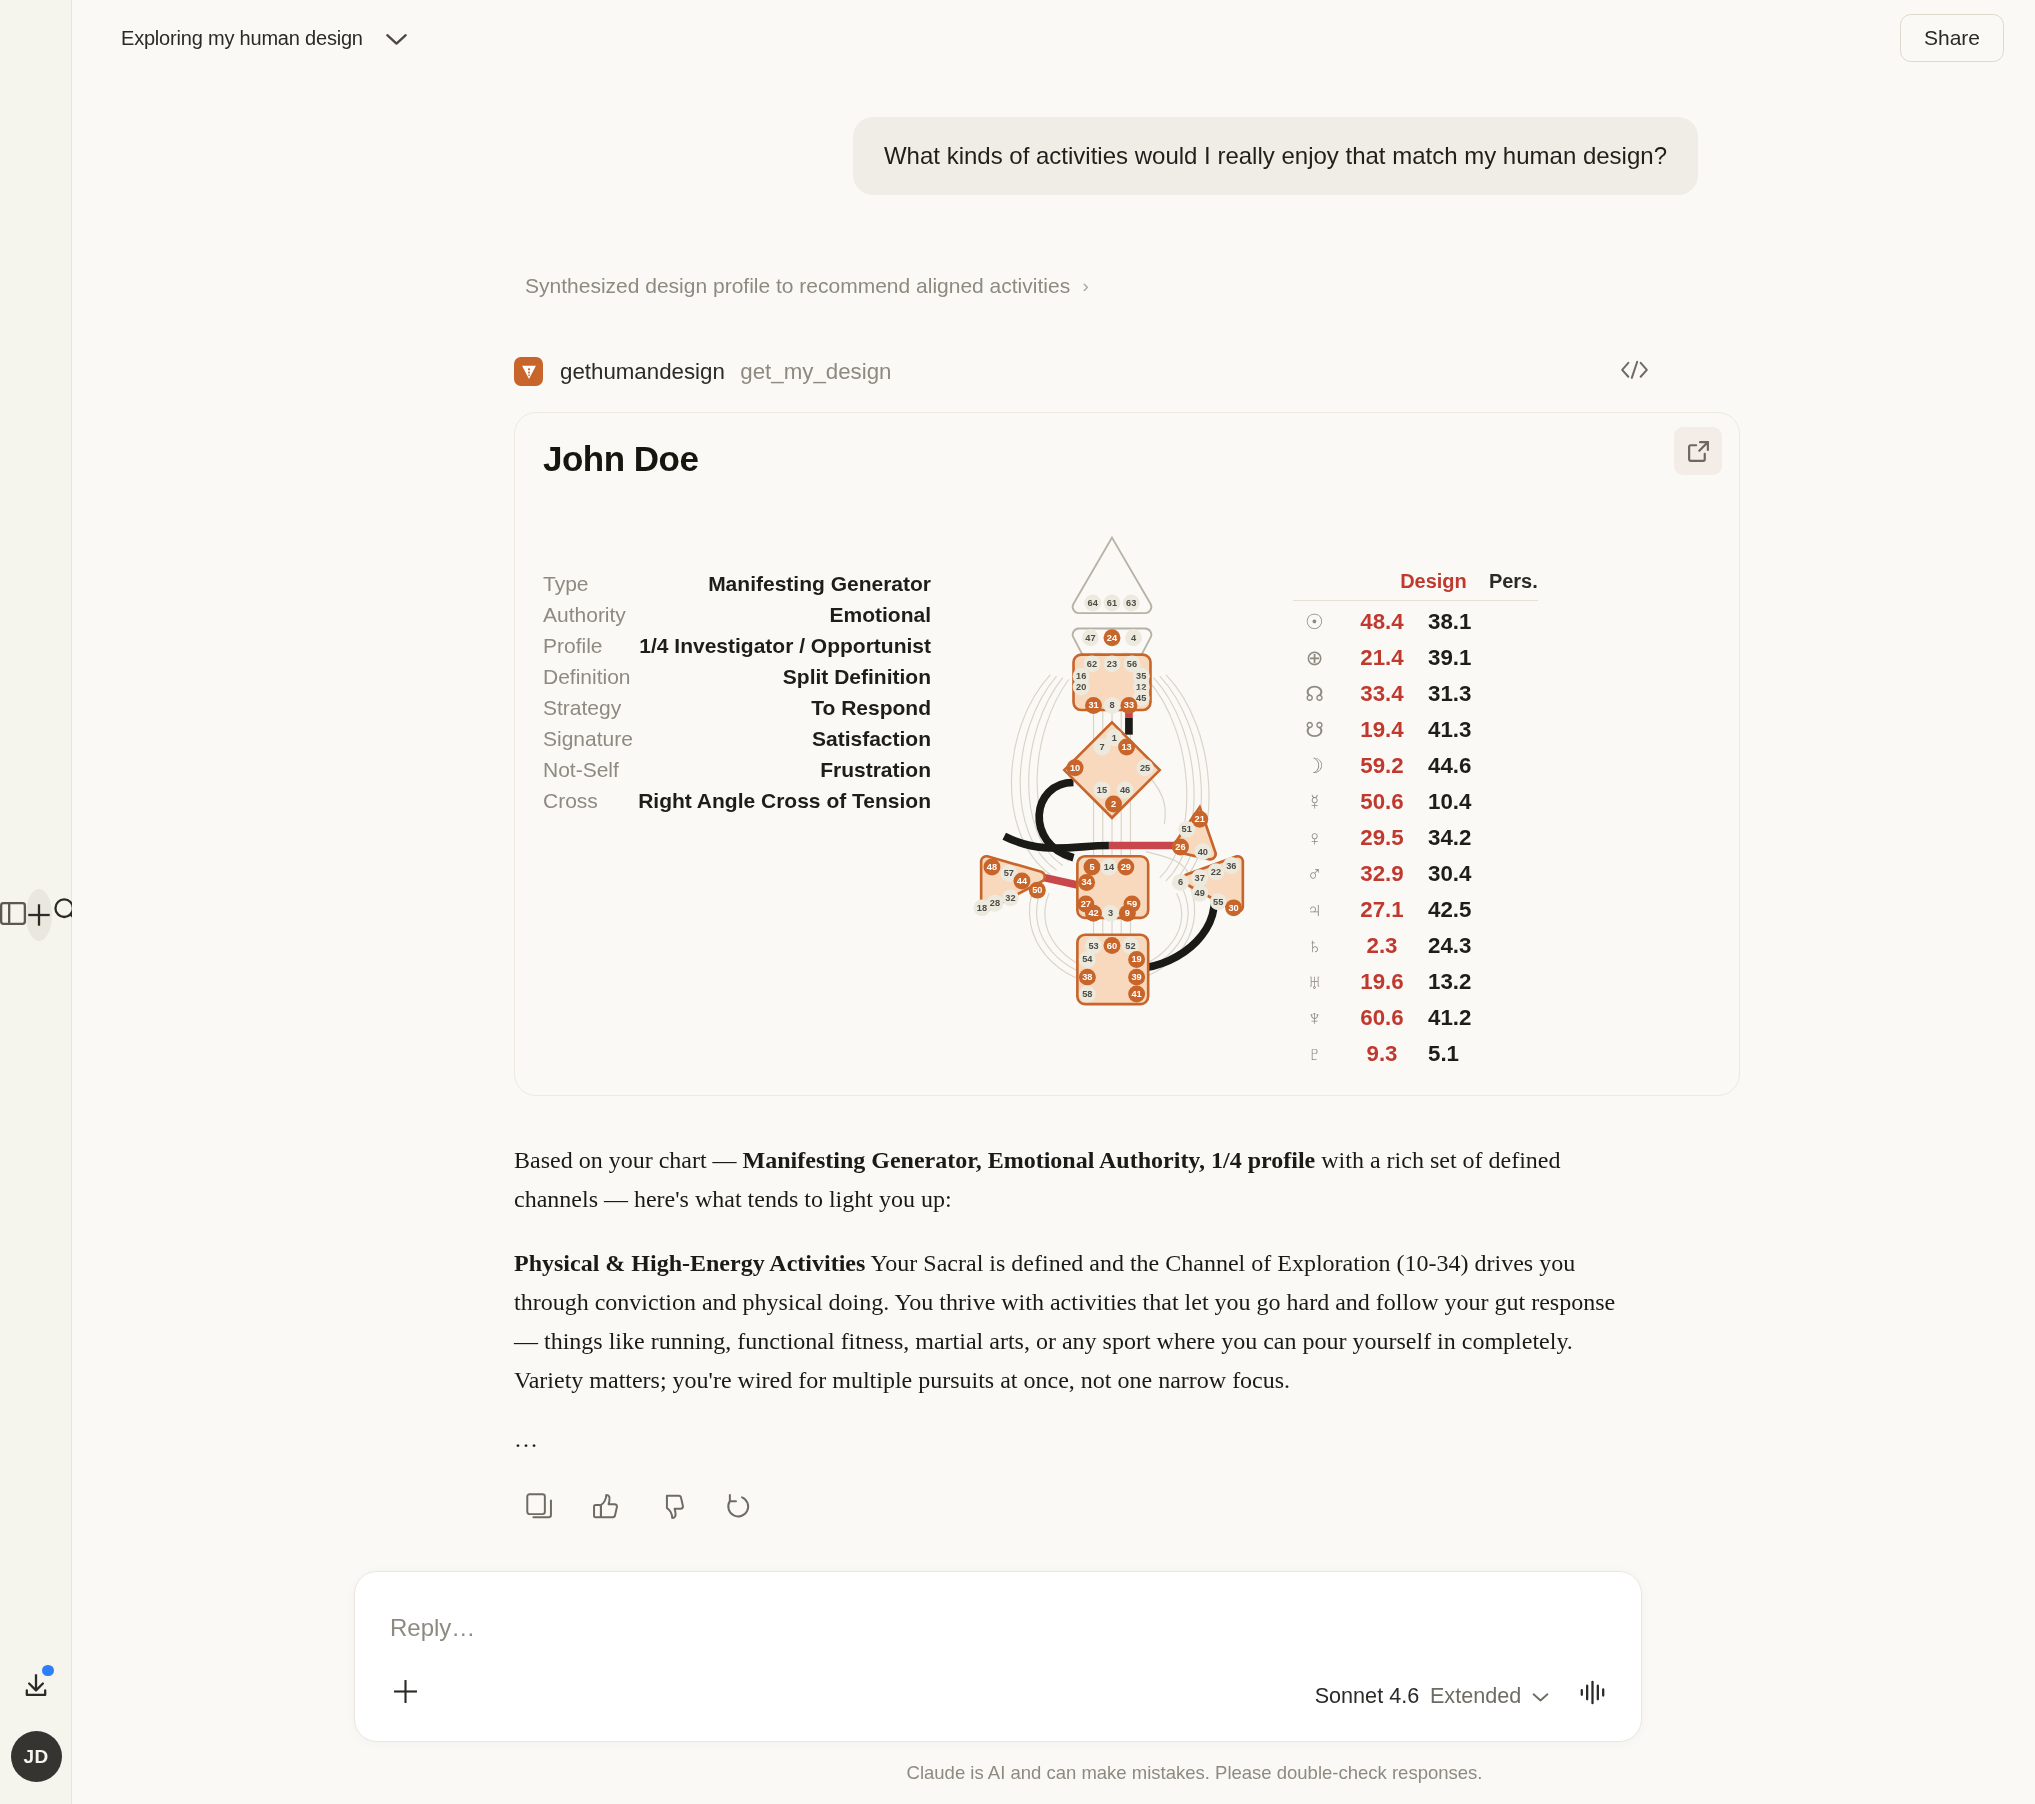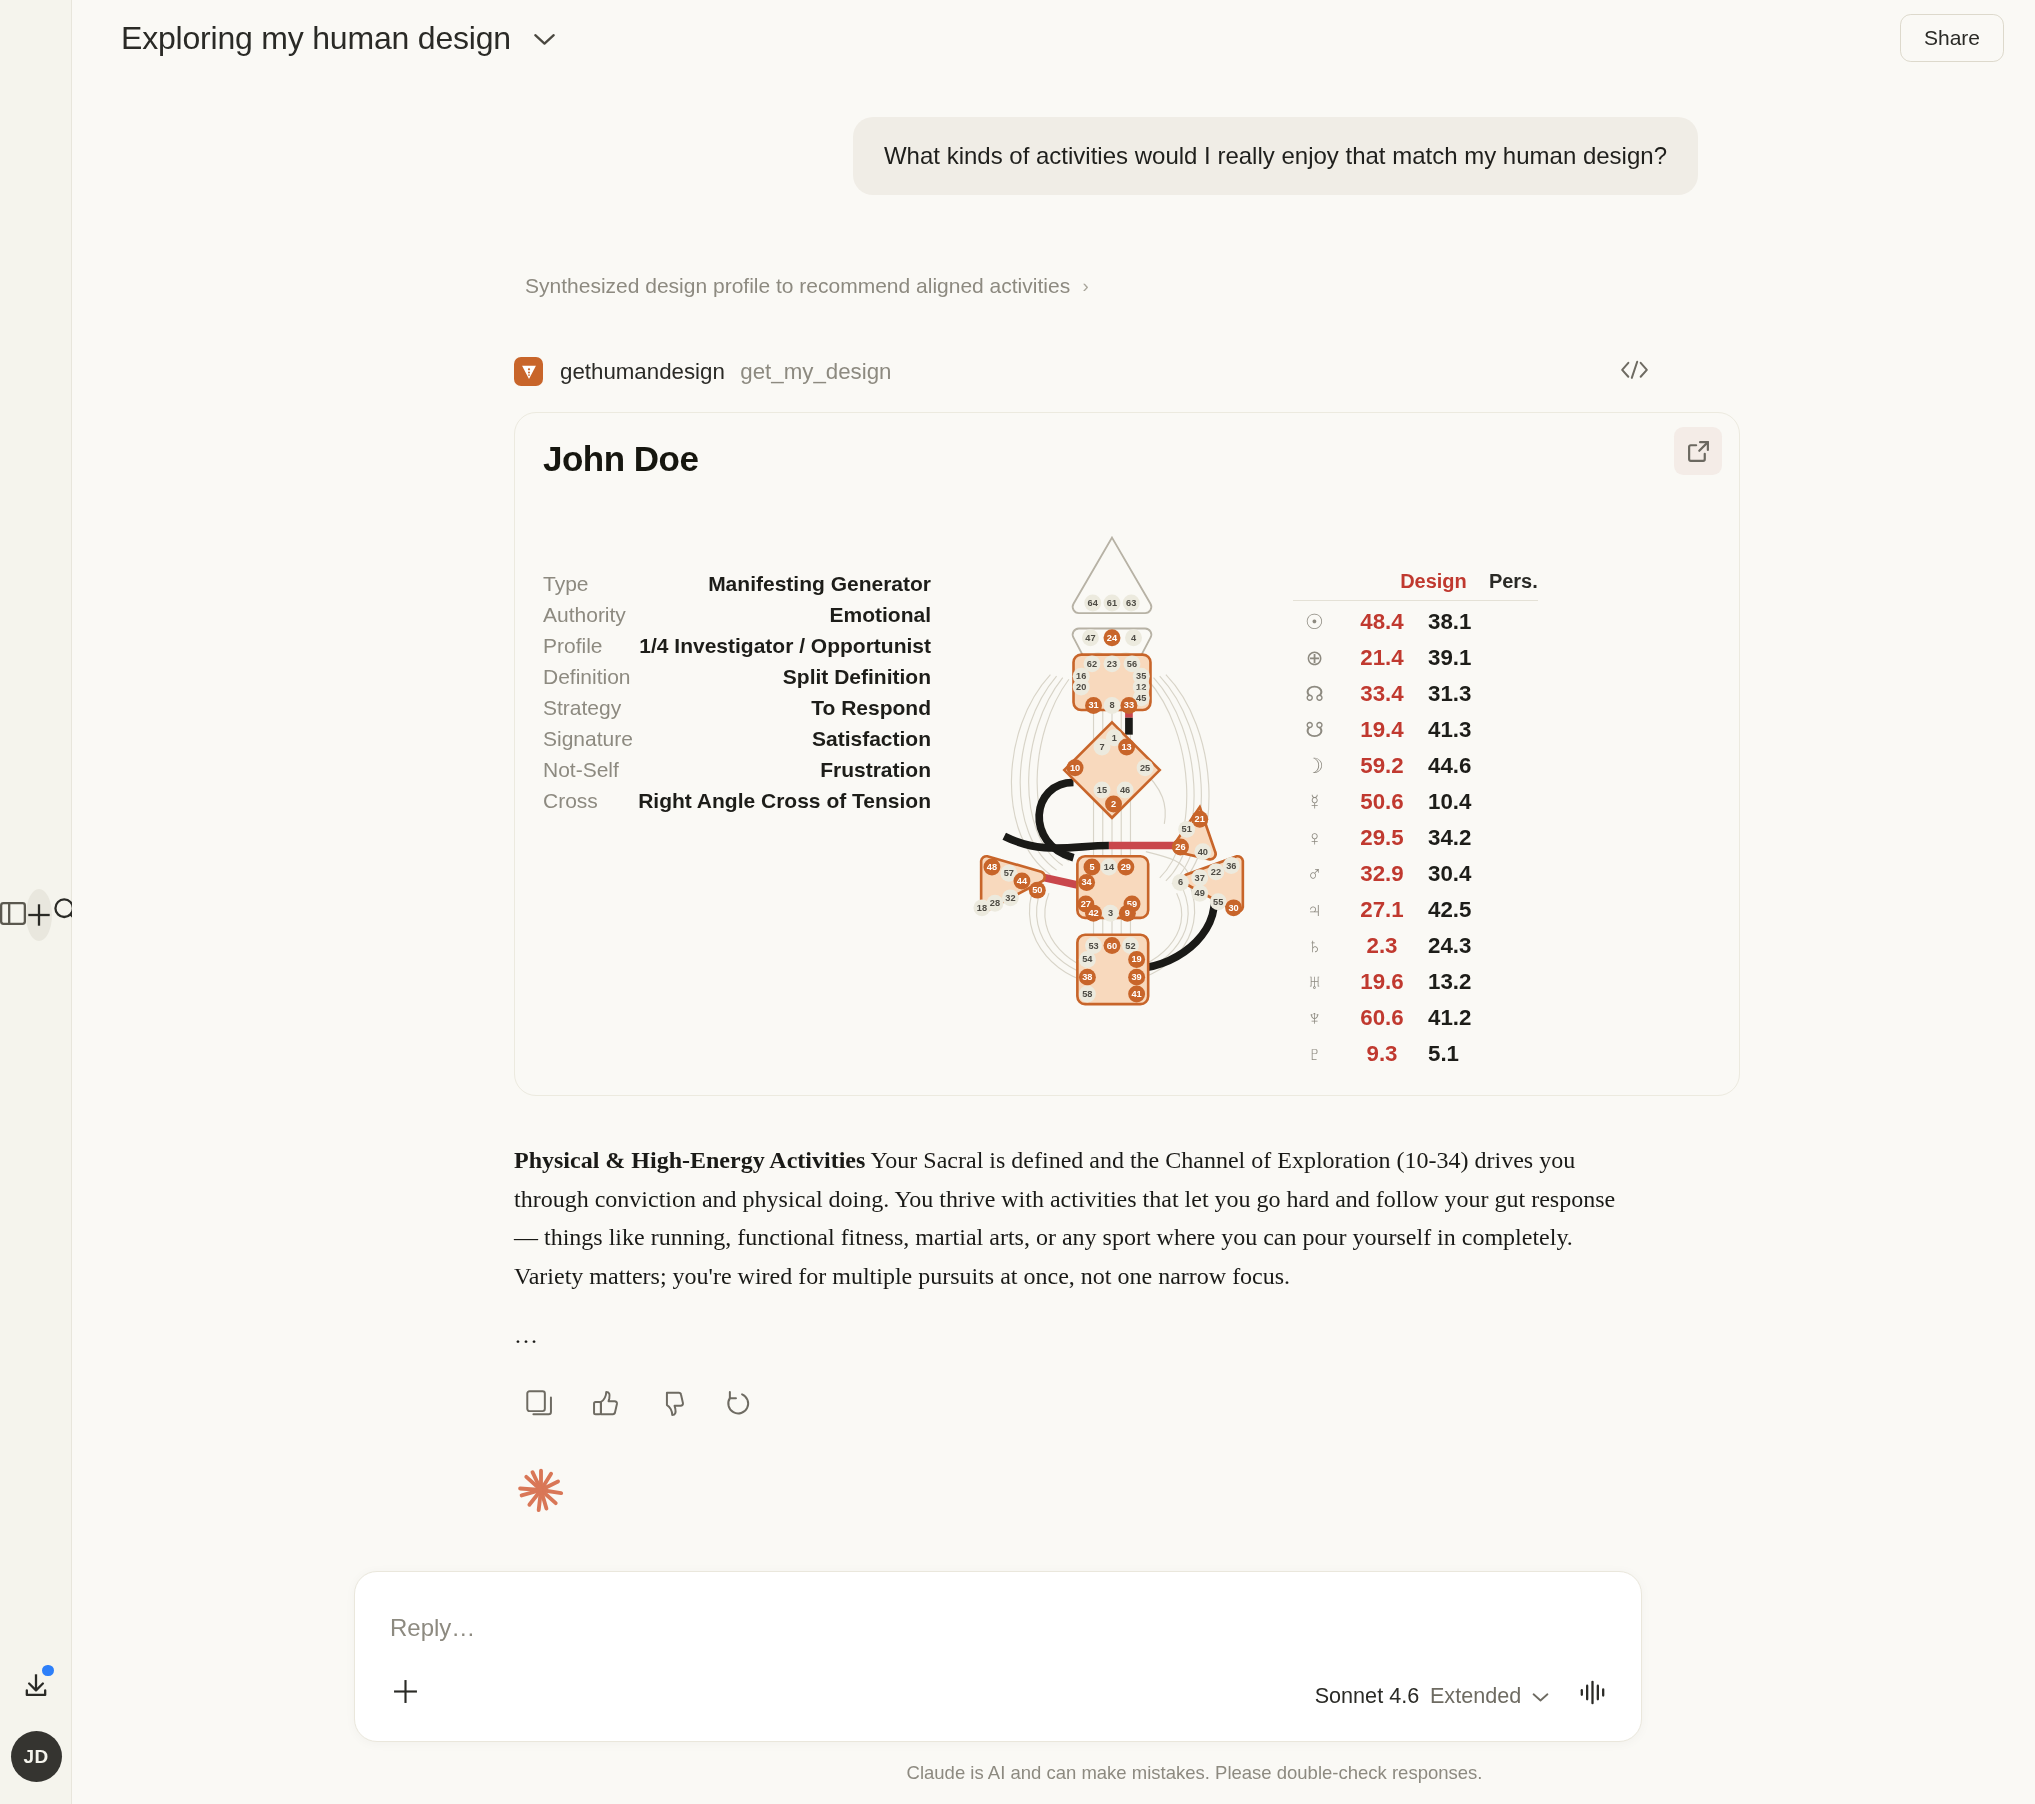--- a/index.html
+++ b/index.html
@@ -51,21 +51,21 @@
   }
 
   
   .main { flex: 1; position: relative; height: 1804px; background: #faf9f5; }
 
   .topbar {
     height: 77px; display: flex; align-items: center;
     padding: 0 31px 0 49px; position: relative;
   }
   .conv-title {
-    font-size: 32px; color: #2a2a26; font-weight: 400; letter-spacing: -0.2px;
+    font-size: 20px; color: #2a2a26; font-weight: 400; letter-spacing: -0.2px;
   }
   .chev-btn { margin-left: 17px; display: flex; align-items: center; cursor: pointer;
               width: 34px; height: 34px; justify-content: center; border-radius: 6.2px; }
   .share-btn {
     position: absolute; right: 31px; top: 14px;
     border: 0.8px solid #ddd9cc; background: #faf9f5; border-radius: 10.8px;
     padding: 10.8px 23px; font-size: 21px; color: #2a2a26; cursor: pointer;
     font-family: "Liberation Sans", sans-serif;
   }
 
@@ -737,20 +737,21 @@
             <div class="plan-row">
               <span class="plan-sym">♇</span>
               <span class="plan-d">9.3</span>
               <span class="plan-p">5.1</span>
             </div>
           </div>
         </div>
       </div>
 
       <div class="prose">
+        <p><span>Based on your chart — </span><b>Manifesting Generator, Emotional Authority, 1/4 profile</b><span> with a rich set of defined channels — here's what tends to light you up:</span></p>
         <p><b>Physical &amp; High-Energy Activities</b><span> Your Sacral is defined and the Channel of Exploration (10-34) drives you through conviction and physical doing. You thrive with activities that let you go hard and follow your gut response — things like running, functional fitness, martial arts, or any sport where you can pour yourself in completely. Variety matters; you're wired for multiple pursuits at once, not one narrow focus.</span></p>
         <div class="ellip">…</div>
       </div>
 
       <div class="actions">
         <span class="act">
           <svg width="29" height="29" viewBox="0 0 38 38">
             <rect x="3" y="3" width="23" height="26" rx="3" fill="none" stroke="#6e6b62" stroke-width="2.6"></rect>
             <path d="M11 33 H31 A3 3 0 0 0 34 30 V11" fill="none" stroke="#6e6b62" stroke-width="2.6" stroke-linecap="round"></path>
           </svg>

